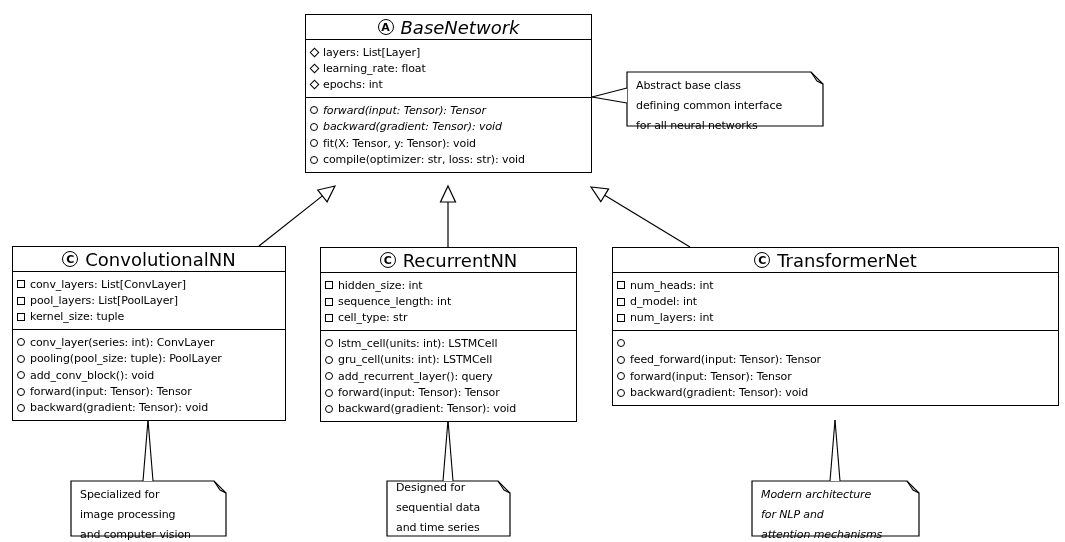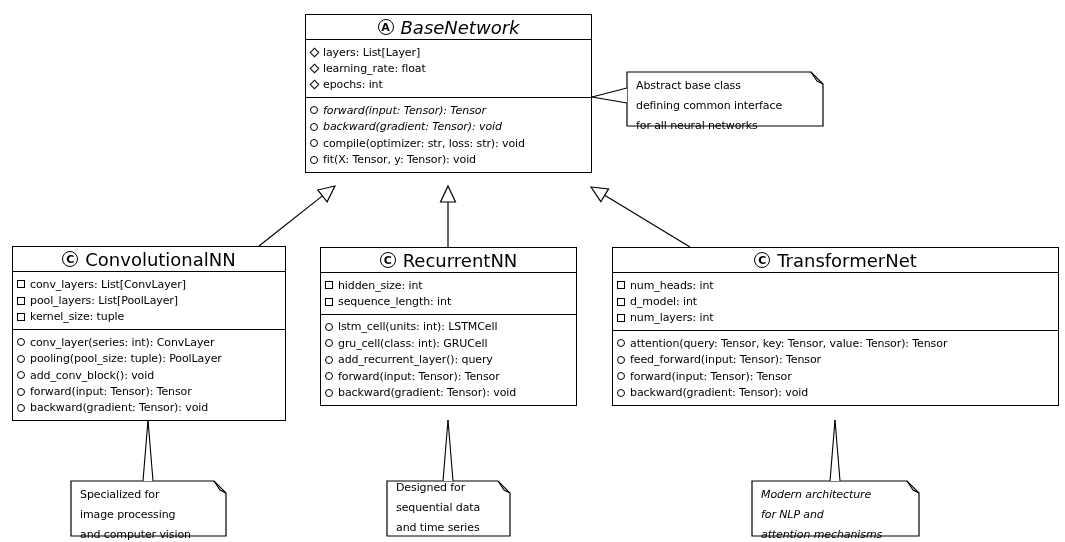--- a/index.html
+++ b/index.html
@@ -101,25 +101,25 @@
       <div class="member">
           <span class="micon circle"></span>
           <span class="mtext it">forward(input: Tensor): Tensor</span>
         </div>
       <div class="member">
           <span class="micon circle"></span>
           <span class="mtext it">backward(gradient: Tensor): void</span>
         </div>
       <div class="member">
           <span class="micon circle"></span>
+          <span class="mtext">fit(X: Tensor, y: Tensor): void</span>
+        </div>
+      <div class="member">
+          <span class="micon circle"></span>
           <span class="mtext">compile(optimizer: str, loss: str): void</span>
-        </div>
-      <div class="member">
-          <span class="micon circle"></span>
-          <span class="mtext">fit(X: Tensor, y: Tensor): void</span>
         </div>
     </div>
   </div>
 
   <div class="uml-class" style="left:12px;top:246px;width:274px;">
     <div class="uml-title">
       <span class="badge">C</span>
       <span class="uml-name">ConvolutionalNN</span>
     </div>
     <div class="uml-section attrs">
@@ -167,29 +167,33 @@
     </div>
     <div class="uml-section attrs">
       <div class="member">
           <span class="micon square"></span>
           <span class="mtext">hidden_size: int</span>
         </div>
       <div class="member">
           <span class="micon square"></span>
           <span class="mtext">sequence_length: int</span>
         </div>
+      <div class="member">
+          <span class="micon square"></span>
+          <span class="mtext">cell_type: str</span>
+        </div>
     </div>
     <div class="uml-section">
       <div class="member">
           <span class="micon circle"></span>
           <span class="mtext">lstm_cell(units: int): LSTMCell</span>
         </div>
       <div class="member">
           <span class="micon circle"></span>
-          <span class="mtext">gru_cell(class: int): GRUCell</span>
+          <span class="mtext">gru_cell(units: int): LSTMCell</span>
         </div>
       <div class="member">
           <span class="micon circle"></span>
           <span class="mtext">add_recurrent_layer(): query</span>
         </div>
       <div class="member">
           <span class="micon circle"></span>
           <span class="mtext">forward(input: Tensor): Tensor</span>
         </div>
       <div class="member">
@@ -214,21 +218,20 @@
           <span class="mtext">d_model: int</span>
         </div>
       <div class="member">
           <span class="micon square"></span>
           <span class="mtext">num_layers: int</span>
         </div>
     </div>
     <div class="uml-section">
       <div class="member">
           <span class="micon circle"></span>
-          <span class="mtext">attention(query: Tensor, key: Tensor, value: Tensor): Tensor</span>
         </div>
       <div class="member">
           <span class="micon circle"></span>
           <span class="mtext">feed_forward(input: Tensor): Tensor</span>
         </div>
       <div class="member">
           <span class="micon circle"></span>
           <span class="mtext">forward(input: Tensor): Tensor</span>
         </div>
       <div class="member">

